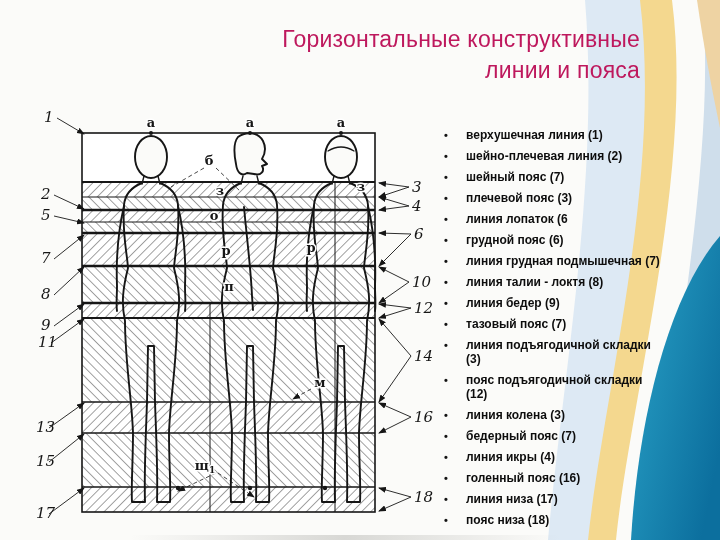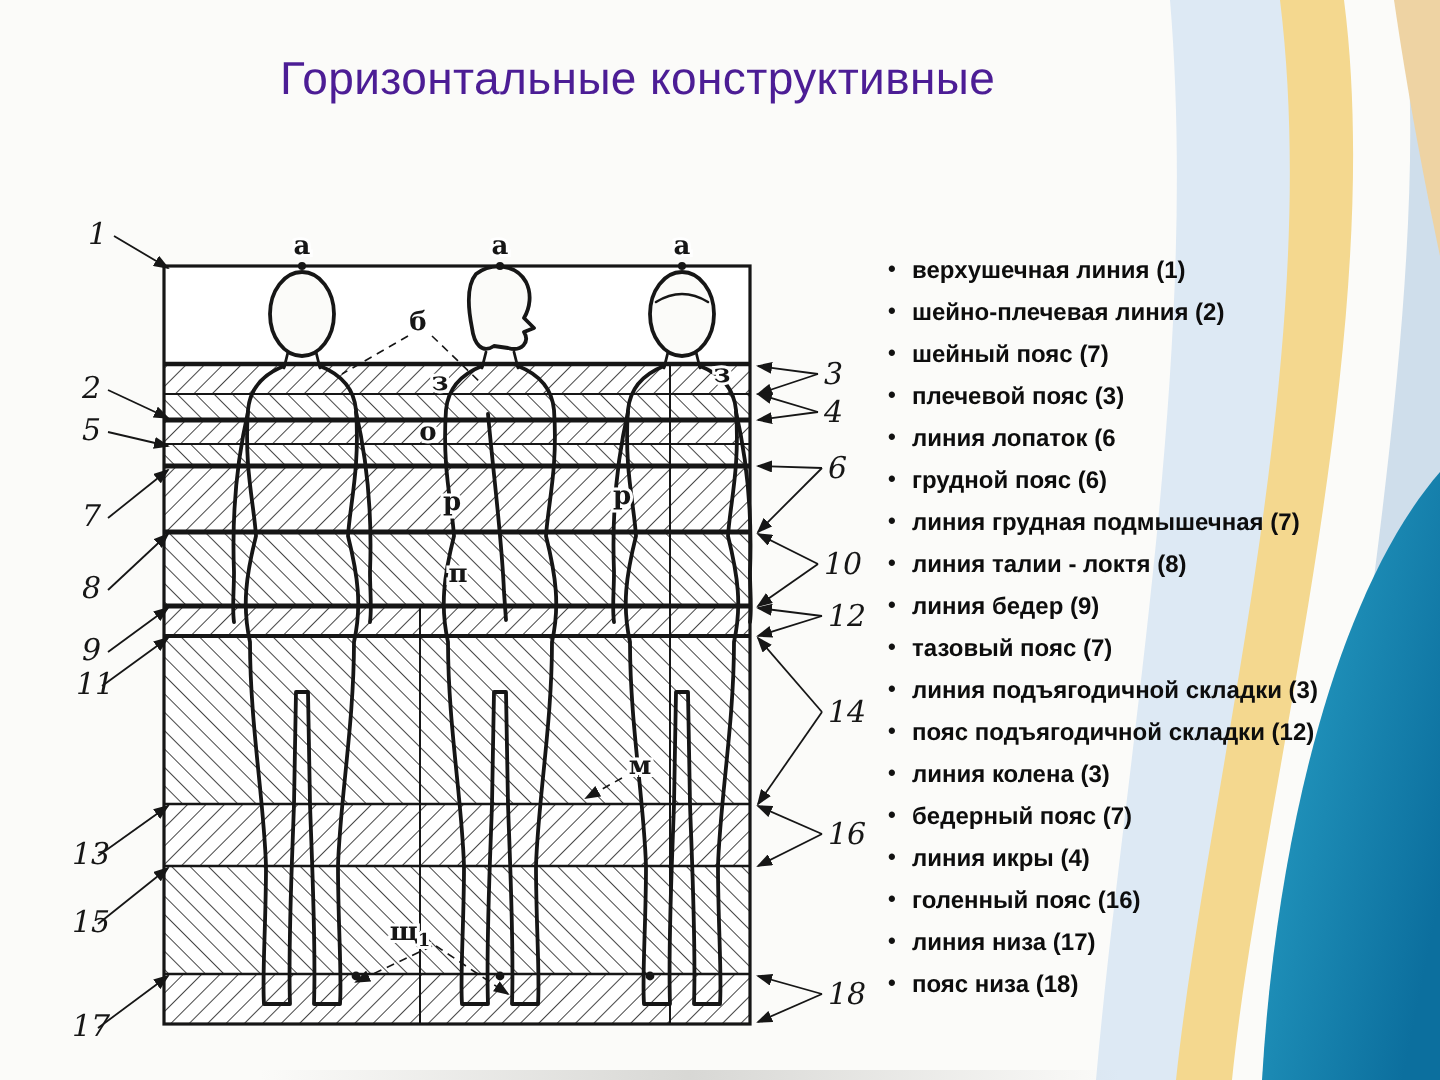--- a/index.html
+++ b/index.html
@@ -1,28 +1,28 @@
 <!DOCTYPE html>
 <html><head>
 <meta charset="utf-8">
 <style>
   html,body{margin:0;padding:0;}
   body{width:720px;height:540px;overflow:hidden;font-family:"Liberation Sans",sans-serif;background:#fbfbf9;}
   .slide{position:relative;width:720px;height:540px;background:#fbfbf9;overflow:hidden;}
   .bg-decor{position:absolute;left:0;top:0;width:720px;height:540px;z-index:0;}
   .bottom-shade{position:absolute;left:130px;bottom:0;width:430px;height:5px;z-index:1;
     background:linear-gradient(to right,rgba(160,160,155,0),rgba(150,150,145,.35),rgba(160,160,155,0));}
-  .title{position:absolute;left:140px;top:24px;width:500px;text-align:left;z-index:2;
-    font-size:23px;line-height:31px;color:#4c1d95;letter-spacing:.2px;}
+  .title{position:absolute;left:140px;top:24px;width:500px;text-align:right;z-index:2;
+    font-size:23px;line-height:31px;color:#be185d;letter-spacing:.2px;}
   .diagram{position:absolute;left:28px;top:100px;width:410px;height:440px;z-index:2;}
   .legend{position:absolute;left:444px;top:128px;width:220px;margin:0;padding:0;list-style:none;z-index:2;}
   .legend-item{display:flex;align-items:flex-start;margin:0 0 7px 0;
     font-size:12px;line-height:14px;font-weight:bold;color:#0d0d0d;}
   .legend-item .bullet{flex:0 0 auto;width:12px;font-size:11px;line-height:14px;color:#111;}
-  .legend-item .legend-text{flex:1 1 auto;}
+  .legend-item .legend-text{flex:1 1 auto;margin-left:10px;}
   
   .num{font-family:"DejaVu Serif",serif;font-style:italic;font-size:15px;fill:#161616;}
   .ltr{font-family:"DejaVu Serif",serif;font-weight:bold;font-size:13px;fill:#161616;
     paint-order:stroke;stroke:#ffffff;stroke-width:3px;text-anchor:middle;}
   .ltr .sub{font-size:9px;}
 </style>
 </head>
 <body>
 
 <div class="slide">
@@ -37,20 +37,21 @@
     <path d="M640,0 C662,180 604,390 588,540 L720,540 L720,0 Z" fill="#f4d88f"></path>
     <path d="M672,0 C694,170 630,400 616,540 L720,540 L720,0 Z" fill="#fbfbf9"></path>
     <path d="M702,0 C718,150 668,390 655,540 L720,540 L720,0 Z" fill="#cfdeeb"></path>
     <path d="M697,0 L720,0 L720,128 C712,90 704,48 697,0 Z" fill="#eed3a3"></path>
     <path d="M720,236 C668,296 638,420 631,540 L720,540 Z" fill="url(#tealGrad)"></path>
     </svg>
   <div class="bottom-shade"></div>
 
   <div class="title">
     <div>Горизонтальные конструктивные</div>
+    <div>линии и пояса</div>
   </div>
 
   <div class="diagram" id="diagram"><svg viewBox="0 0 410 440" width="410" height="440">
         <defs>
     <pattern id="hA" patternUnits="userSpaceOnUse" width="6.5" height="6.5" patternTransform="rotate(45)">
       <line x1="0" y1="0" x2="0" y2="6.5" stroke="#161616" stroke-width="0.8"></line>
           </pattern>
     <pattern id="hB" patternUnits="userSpaceOnUse" width="6.5" height="6.5" patternTransform="rotate(-45)">
       <line x1="0" y1="0" x2="0" y2="6.5" stroke="#161616" stroke-width="0.8"></line>
           </pattern>

